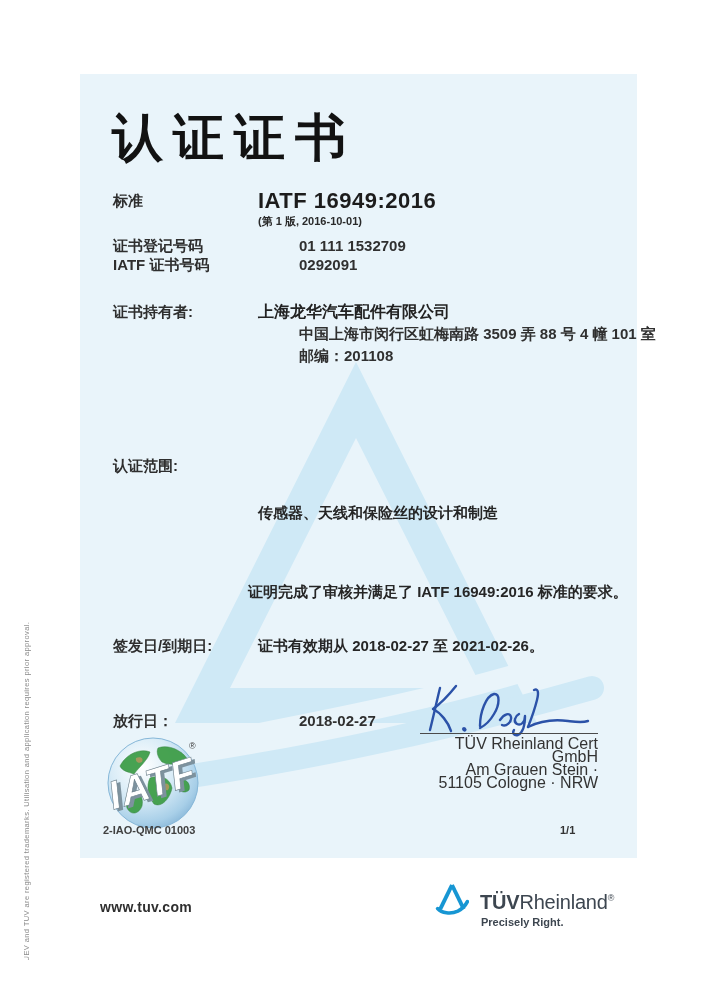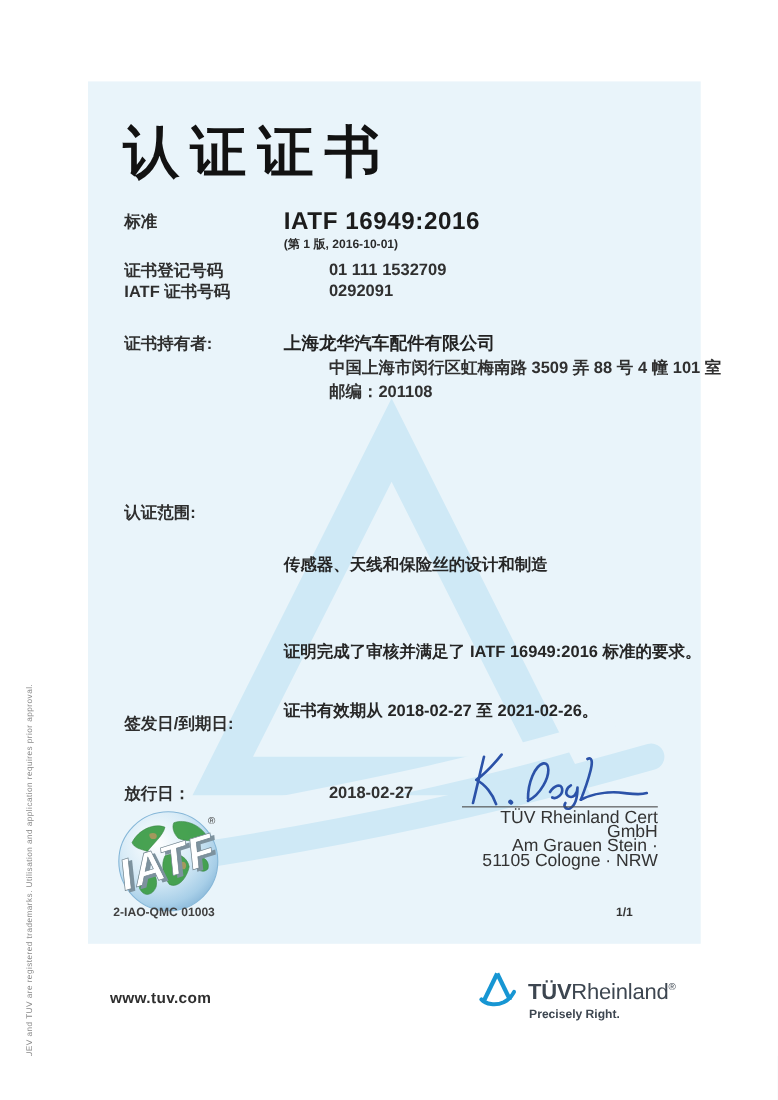--- a/index.html
+++ b/index.html
@@ -58,23 +58,23 @@
   <div class="abs value" style="left:258px;top:256px;">0292091</div>
 
   <div class="abs label" style="left:113px;top:303px;">证书持有者:</div>
   <div class="abs company" style="left:258px;top:302px;">上海龙华汽车配件有限公司</div>
   <div class="abs value" style="left:258px;top:325px;">中国上海市闵行区虹梅南路 3509 弄 88 号 4 幢 101 室</div>
   <div class="abs value" style="left:258px;top:347px;">邮编：201108</div>
 
   <div class="abs label" style="left:113px;top:457px;">认证范围:</div>
   <div class="abs value-bold" style="left:258px;top:457px;margin-top:47px;">传感器、天线和保险丝的设计和制造</div>
 
-  <div class="abs value-bold" style="left:258px;top:583px;text-align:center;">证明完成了审核并满足了 IATF 16949:2016 标准的要求。</div>
+  <div class="abs value-bold" style="left:248px;top:583px;text-align:center;">证明完成了审核并满足了 IATF 16949:2016 标准的要求。</div>
 
-  <div class="abs label" style="left:113px;top:637px;margin-top:12px;">签发日/到期日:</div>
+  <div class="abs label" style="left:113px;top:637px;">签发日/到期日:</div>
   <div class="abs value-bold" style="left:258px;top:637px;">证书有效期从 2018-02-27 至 2021-02-26。</div>
 
   <div class="abs label" style="left:113px;top:712px;">放行日：</div>
   <div class="abs value" style="left:258px;top:712px;">2018-02-27</div>
 
   <svg class="abs" style="left:418px;top:682px;" width="180" height="56" viewBox="0 0 180 56">
     <g stroke="#2b52a8" stroke-width="2.4" fill="none" stroke-linecap="round" stroke-linejoin="round">
       <path d="M22 6 C19 18 16 32 12 48"></path>
       <path d="M38 4 C30 14 22 22 15 27 C23 31 30 40 33 49"></path>
       <path d="M46 47 l0.6 0.6" stroke-width="4"></path>

